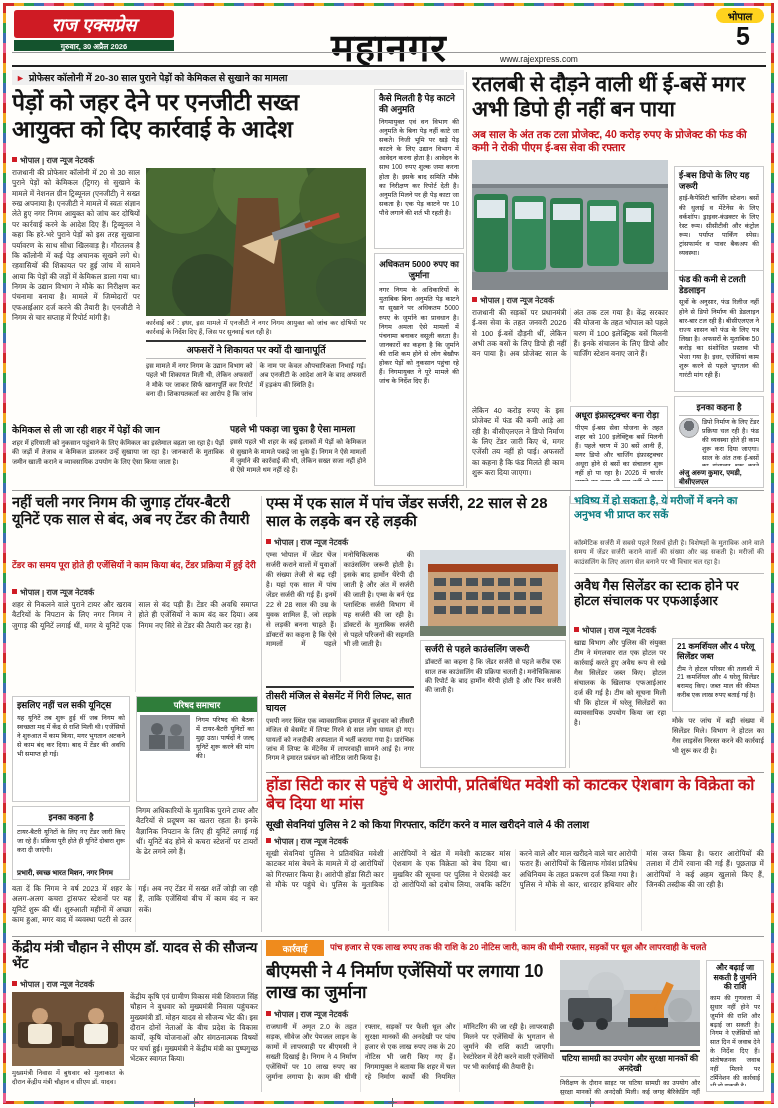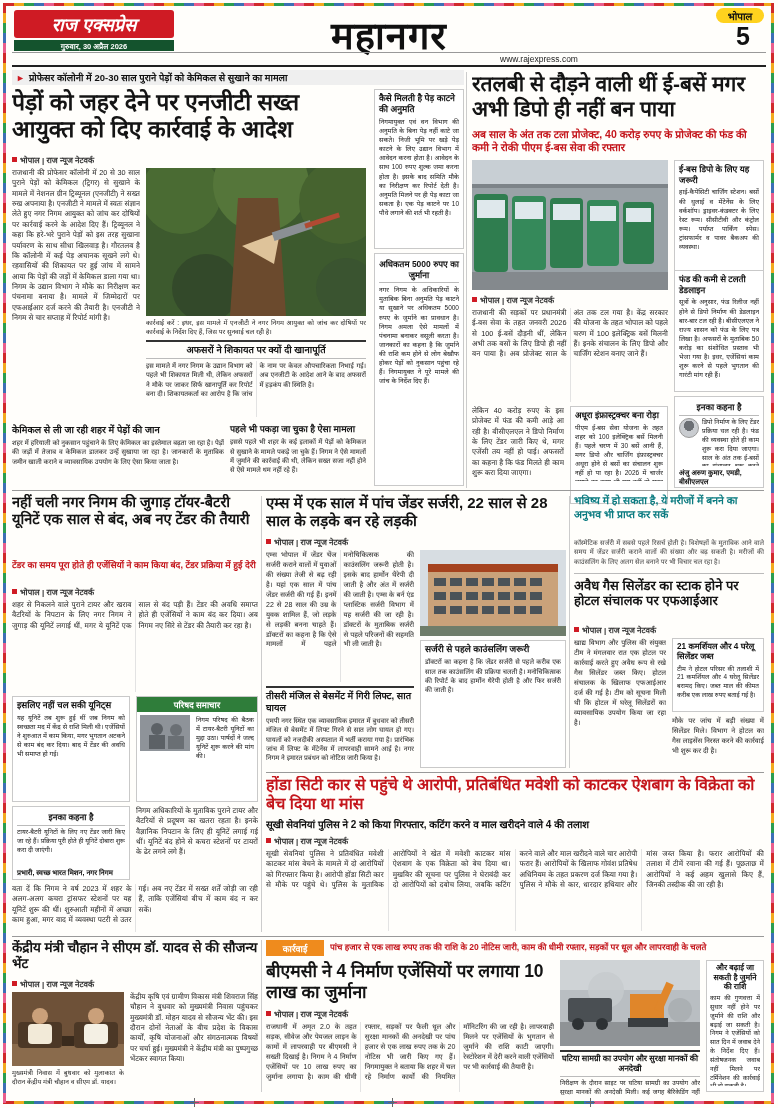--- a/index.html
+++ b/index.html
@@ -50,21 +50,21 @@
 
 <div class="page">
 
   <div class="abs hborder" style="left:4px;right:4px;top:3px"></div>
   <div class="abs hborder" style="left:4px;right:4px;top:1101px"></div>
   <div class="abs vborder" style="left:3px;top:3px;height:1101px"></div>
   <div class="abs vborder" style="left:771px;top:3px;height:1101px"></div>
 
   <div class="abs logo" style="left:14px;top:10px;width:160px;height:28px">राज एक्सप्रेस</div>
   <div class="abs logo-date" style="left:14px;top:40px;width:160px;height:11px">गुरुवार, 30 अप्रैल 2026</div>
-  <div class="abs section-title" style="left:0;right:0;top:8px">महानगर</div>
+  <div class="abs section-title" style="left:0;right:0;top:20px">महानगर</div>
   <div class="abs city-pill" style="left:716px;top:8px;width:48px;height:15px">भोपाल</div>
   <div class="abs pagenum" style="left:736px;top:22px">5</div>
   <div class="abs rule" style="left:12px;top:52px;width:754px;height:1px"></div>
   <div class="abs website" style="left:500px;top:54px;width:264px">www.rajexpress.com</div>
   <div class="abs rule-dark" style="left:12px;top:65px;width:754px;height:2px"></div>
 
   <div class="abs" style="left:12px;top:70px;width:452px;height:418px">
     <div class="abs kicker" style="left:0;top:0;width:452px;height:15px">
       <span class="arrow">►</span>
       <span>प्रोफेसर कॉलोनी में 20-30 साल पुराने पेड़ों को केमिकल से सुखाने का मामला</span>
@@ -140,21 +140,21 @@
     <div class="abs byline" style="left:0;top:224px;width:196px;height:11px">
       <span class="sq"></span>
       <span>भोपाल | राज न्यूज नेटवर्क</span>
     </div>
     <div class="abs body-text cols2" style="left:0;top:238px;width:196px;height:94px">राजधानी की सड़कों पर प्रधानमंत्री ई-बस सेवा के तहत जनवरी 2026 से 100 ई-बसें दौड़नी थीं, लेकिन अभी तक बसों के लिए डिपो ही नहीं बन पाया है। अब प्रोजेक्ट साल के अंत तक टल गया है। केंद्र सरकार की योजना के तहत भोपाल को पहले चरण में 100 इलेक्ट्रिक बसें मिलनी हैं। इनके संचालन के लिए डिपो और चार्जिंग स्टेशन बनाए जाने हैं।</div>
     <div class="abs body-text" style="left:0;top:336px;width:92px;height:82px">लेकिन 40 करोड़ रुपए के इस प्रोजेक्ट में फंड की कमी आड़े आ रही है। बीसीएलएल ने डिपो निर्माण के लिए टेंडर जारी किए थे, मगर एजेंसी तय नहीं हो पाई। अफसरों का कहना है कि फंड मिलते ही काम शुरू करा दिया जाएगा।</div>
     <div class="abs nbox" style="left:98px;top:336px;width:98px;height:98px">
       <div class="nbox-title" style="font-size:8.6px">अधूरा इंफ्रास्ट्रक्चर बना रोड़ा</div>
       <div class="small" style="height:58px;font-size:6.5px">पीएम ई-बस सेवा योजना के तहत शहर को 100 इलेक्ट्रिक बसें मिलनी हैं। पहले चरण में 30 बसें आनी हैं, मगर डिपो और चार्जिंग इंफ्रास्ट्रक्चर अधूरा होने से बसों का संचालन शुरू नहीं हो पा रहा है। 2026 में चार्जर लगाने का काम भी पूरा नहीं हो सका है।</div>
     </div>
-    <div class="abs nbox" style="left:202px;top:90px;width:90px;height:126px">
+    <div class="abs nbox" style="left:202px;top:96px;width:90px;height:126px">
       <div class="nbox-title" style="font-size:8.6px">ई-बस डिपो के लिए यह जरूरी</div>
       <div class="small" style="height:76px;font-size:6.5px">हाई-कैपेसिटी चार्जिंग स्टेशन। बसों की धुलाई व मेंटेनेंस के लिए वर्कशॉप। ड्राइवर-कंडक्टर के लिए रेस्ट रूम। सीसीटीवी और कंट्रोल रूम। पर्याप्त पार्किंग स्पेस। ट्रांसफार्मर व पावर बैकअप की व्यवस्था।</div>
     </div>
     <div class="abs nbox" style="left:202px;top:200px;width:90px;height:122px">
       <div class="nbox-title" style="font-size:8.6px">फंड की कमी से टलती डेडलाइन</div>
       <div class="small" style="height:94px;font-size:6.5px">सूत्रों के अनुसार, फंड रिलीज नहीं होने से डिपो निर्माण की डेडलाइन बार-बार टल रही है। बीसीएलएल ने राज्य शासन को फंड के लिए पत्र लिखा है। अफसरों के मुताबिक 50 करोड़ का संशोधित प्रस्ताव भी भेजा गया है। इधर, एजेंसियां काम शुरू करने से पहले भुगतान की गारंटी मांग रही हैं।</div>
     </div>
     <div class="abs nbox" style="left:202px;top:326px;width:90px;height:92px">
       <div class="tbox-title" style="font-size:8.5px;border-top-width:0">इनका कहना है</div>
       <div class="avatar"></div>

